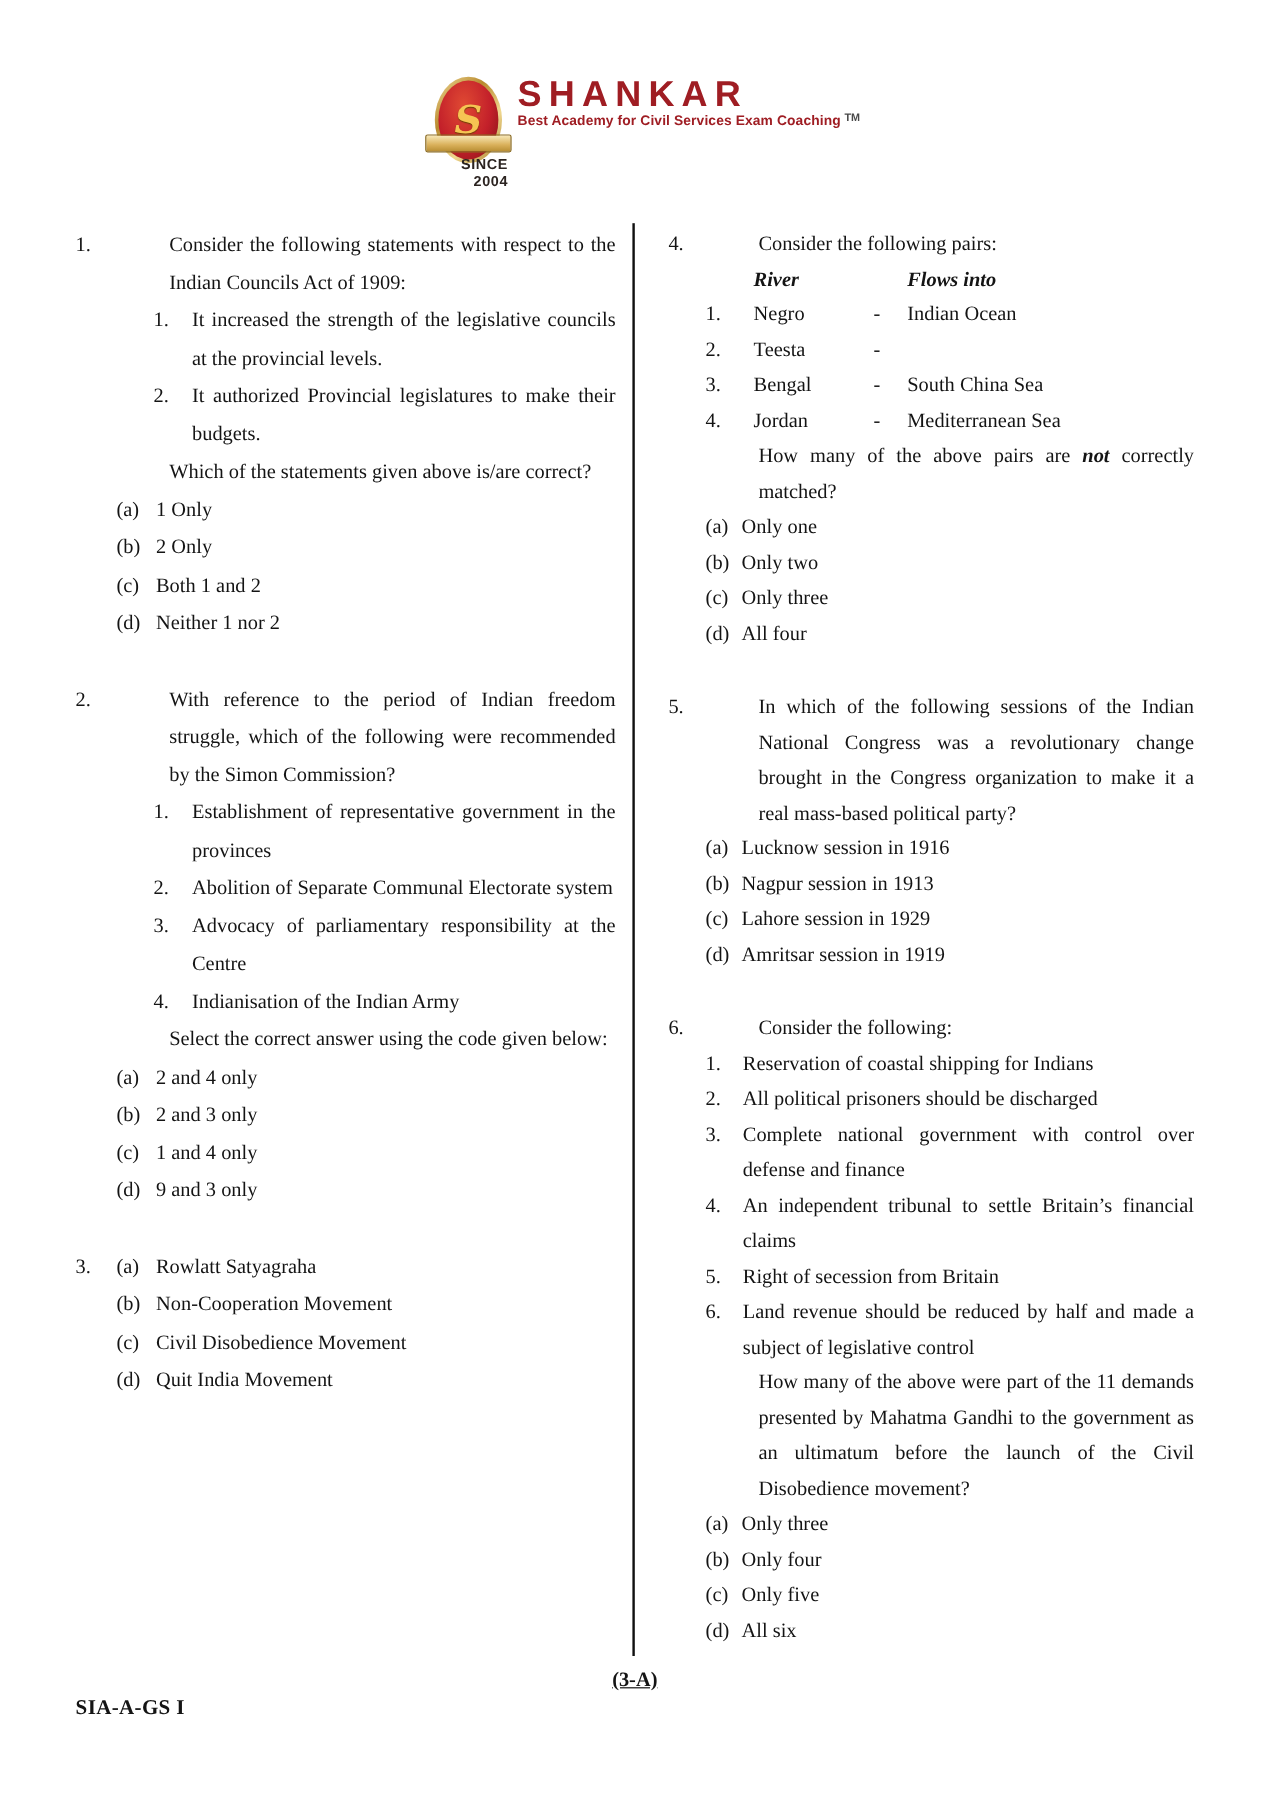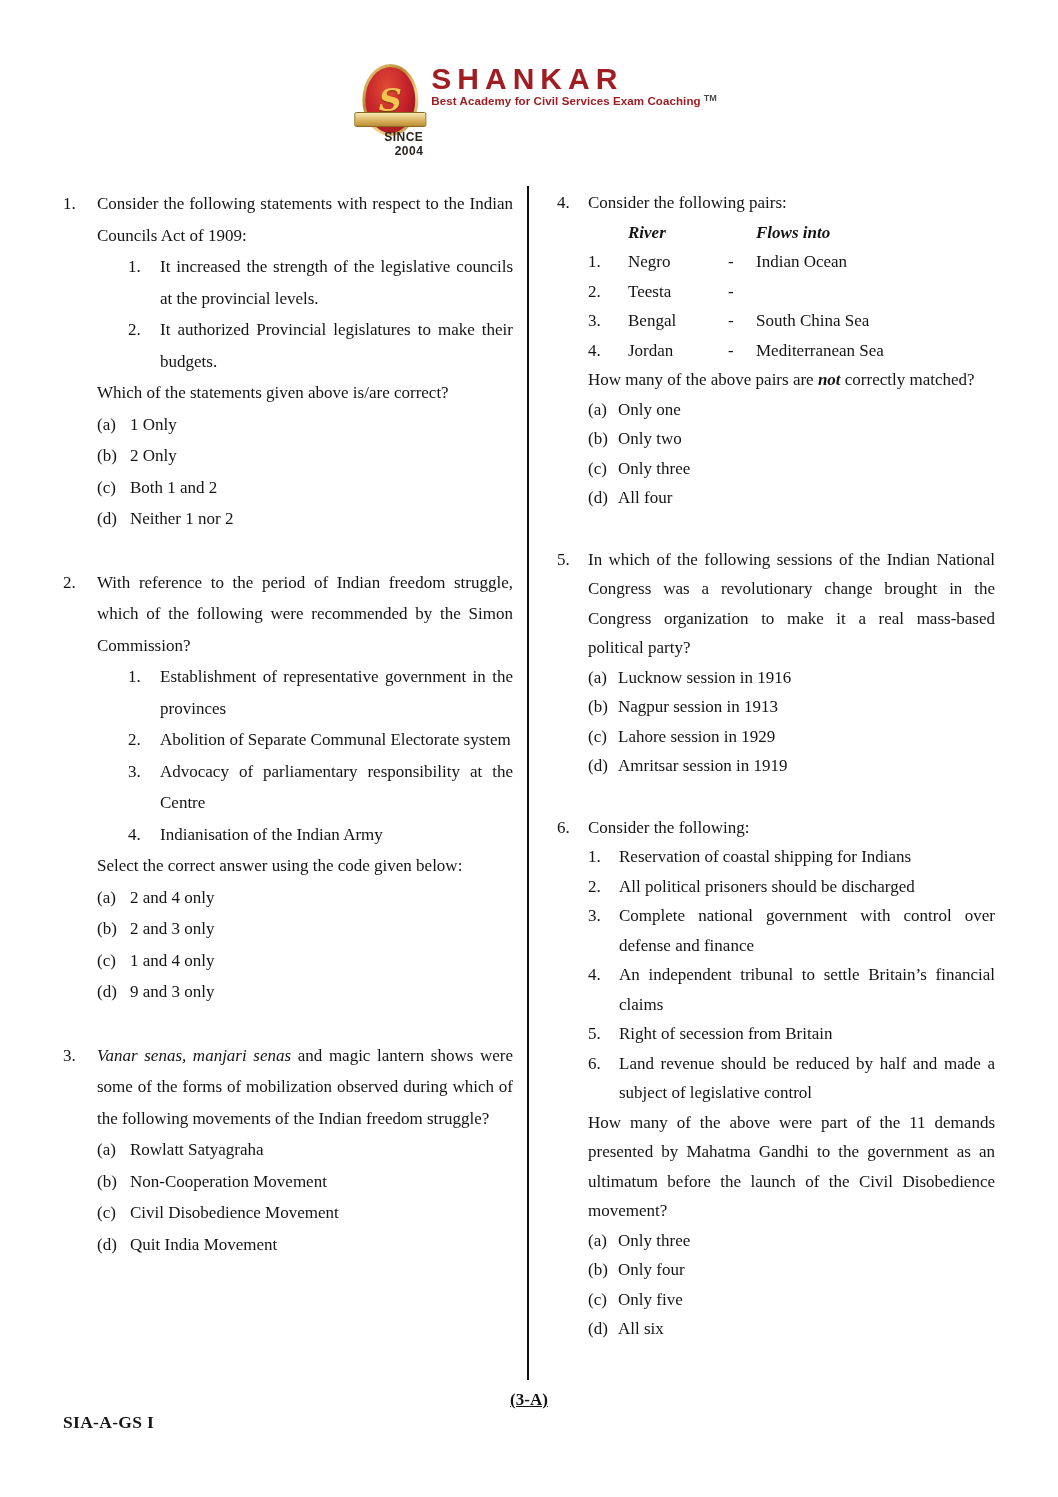--- a/index.html
+++ b/index.html
@@ -85,21 +85,21 @@
     width: 2px; height: 1194px; background: #101010;
   }
 
   .question { display: flex; }
   .question + .question { margin-top: 32px; }
   .qnum { flex: none; }
   .col-left  .qnum { width: 34px; }
   .col-right .qnum { width: 31px; }
   .qbody { flex: 1; min-width: 0; }
 
-  .qpara { text-align: justify; }
+  .qpara { text-align: justify; margin-left: 44px; }
   .it { font-style: italic; }
   .bi { font-style: italic; font-weight: bold; }
 
   .numlist { }
   .col-left  .numlist { margin-left: 31px; }
   .col-right .numlist { margin-left: 0; }
   .nl-item { display: flex; }
   .inum { flex: none; }
   .col-left  .inum { width: 32px; }
   .col-right .inum { width: 31px; }
@@ -229,21 +229,20 @@
               <div class="option">
                 <div class="olabel">(d)</div>
                 <div class="otext"><span>9 and 3 only</span></div>
               </div>
             </div>
           </div>
         </div>
         <div class="question">
           <div class="qnum">3.</div>
           <div class="qbody">
-            <div class="qpara"><span class="it">Vanar senas, manjari senas</span><span> and magic lantern shows were some of the forms of mobilization observed during which of the following movements of the Indian freedom struggle?</span></div>
             <div class="options">
               <div class="option">
                 <div class="olabel">(a)</div>
                 <div class="otext"><span>Rowlatt Satyagraha</span></div>
               </div>
               <div class="option">
                 <div class="olabel">(b)</div>
                 <div class="otext"><span>Non-Cooperation Movement</span></div>
               </div>
               <div class="option">

